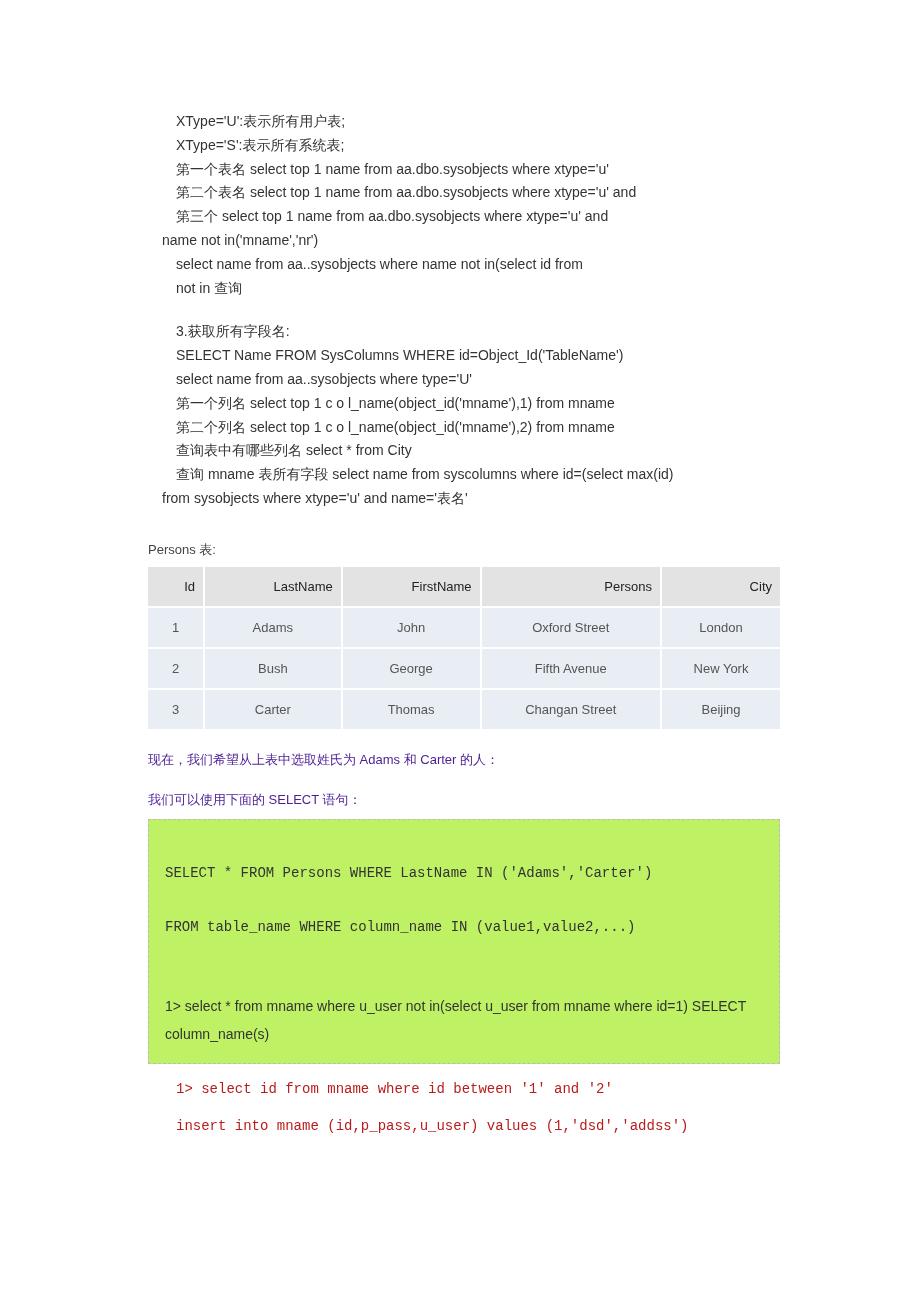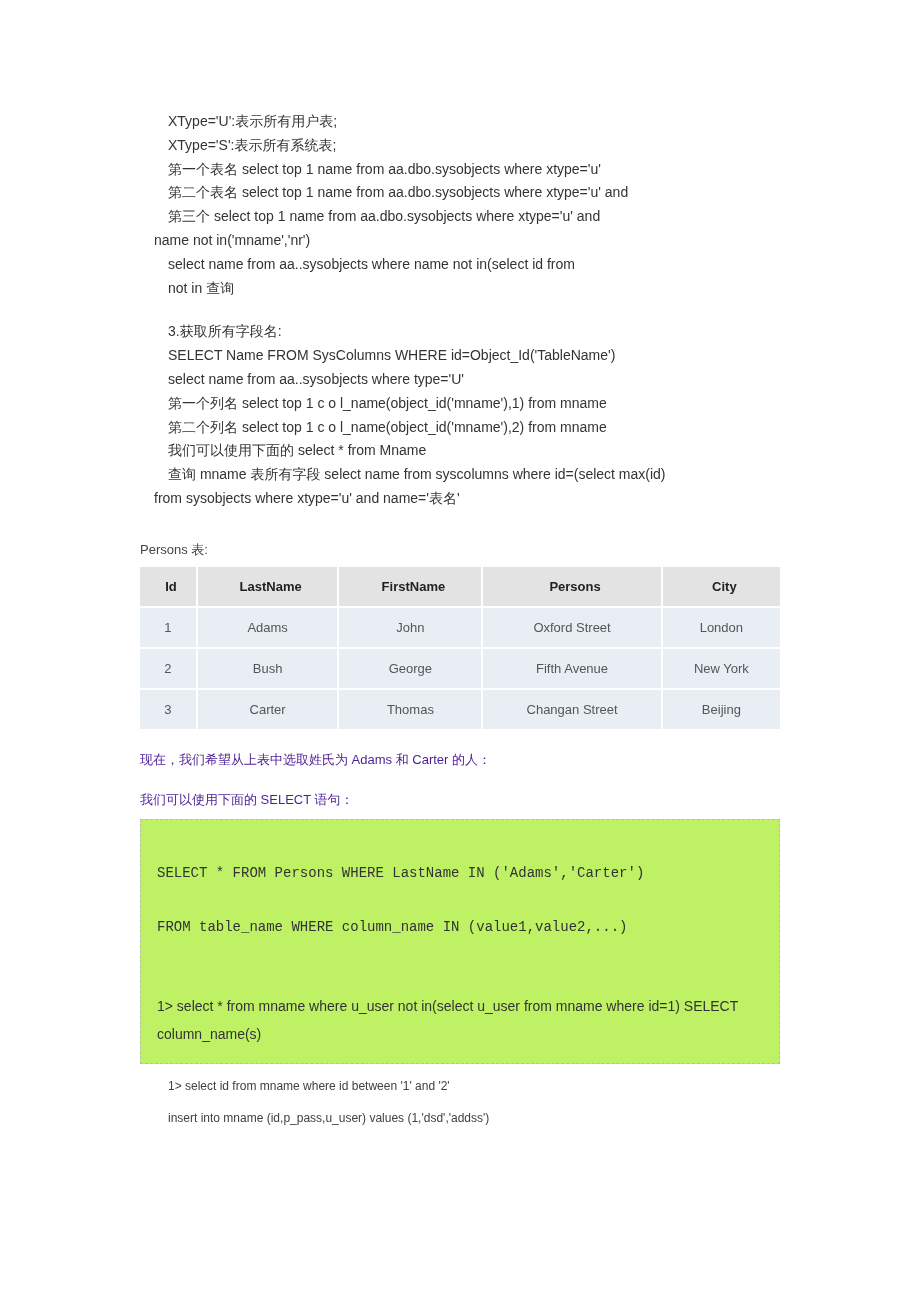--- a/index.html
+++ b/index.html
@@ -6,20 +6,21 @@
     margin: 0;
     padding: 0;
     background: #fff;
     font-family: "Microsoft YaHei", "SimSun", Arial, sans-serif;
     font-size: 14px;
     color: #333;
     width: 920px;
   }
   .page {
     padding: 110px 140px 40px 140px;
+    margin-left: 8px;
   }
   .para {
     line-height: 1.7;
     margin: 0;
     font-size: 14px;
     color: #333;
   }
   .indent1 { padding-left: 28px; }
   .indent2 { padding-left: 14px; }
   .spacer { height: 20px; }
@@ -35,22 +36,22 @@
     margin-bottom: 20px;
   }
   table.persons th, table.persons td {
     border: none;
     padding: 12px 8px;
     text-align: center;
   }
   table.persons th {
     background: #e3e3e3;
     color: #222;
-    font-weight: bold;
-    text-align: center;
+    font-weight: normal;
+    text-align: right;
     padding-left: 14px;
   }
   table.persons th:first-child { padding-left: 14px; }
   table.persons tbody tr {
     border-bottom: 2px solid #fff;
   }
   table.persons tbody td {
     background: #e9eef5;
     color: #555;
     border-right: 2px solid #fff;
@@ -76,22 +77,23 @@
     white-space: pre-wrap;
     word-break: break-word;
   }
   .codebox .mix {
     font-family: "Microsoft YaHei", Arial, sans-serif;
     font-size: 14px;
   }
   .after-code {
     padding-left: 28px;
     line-height: 1.7;
-    font-size: 12px;
-    color: #404040;
+    font-size: 14px;
+    color: #b91c1c;
+    font-family: Liberation Mono, monospace;
   }
 </style>
 </head>
 <body>
 
 <div class="page">
 
   <p class="para indent1">XType='U':表示所有用户表;</p>
   <p class="para indent1">XType='S':表示所有系统表;</p>
   <p class="para indent1">第一个表名 select top 1 name from aa.dbo.sysobjects where xtype='u'</p>
@@ -101,21 +103,21 @@
   <p class="para indent1">select name from aa..sysobjects where name not in(select id from</p>
   <p class="para indent1">not in 查询</p>
 
   <div class="spacer"></div>
 
   <p class="para indent1">3.获取所有字段名:</p>
   <p class="para indent1">SELECT Name FROM SysColumns WHERE id=Object_Id('TableName')</p>
   <p class="para indent1">select name from aa..sysobjects where type='U'</p>
   <p class="para indent1">第一个列名 select top 1   c o l_name(object_id('mname'),1) from mname</p>
   <p class="para indent1">第二个列名 select top 1   c o l_name(object_id('mname'),2) from mname</p>
-  <p class="para indent1">我们可以使用下面的 select * from Mname</p>
+  <p class="para indent1">查询表中有哪些列名 select * from City</p>
   <p class="para indent1">查询 mname 表所有字段 select name from syscolumns where id=(select max(id)</p>
   <p class="para indent2">from sysobjects where xtype='u' and name='表名'</p>
 
   <div class="spacer"></div>
 
   <p class="caption">Persons 表:</p>
 
   <table class="persons">
     <thead>
       <tr class="thead-row">

